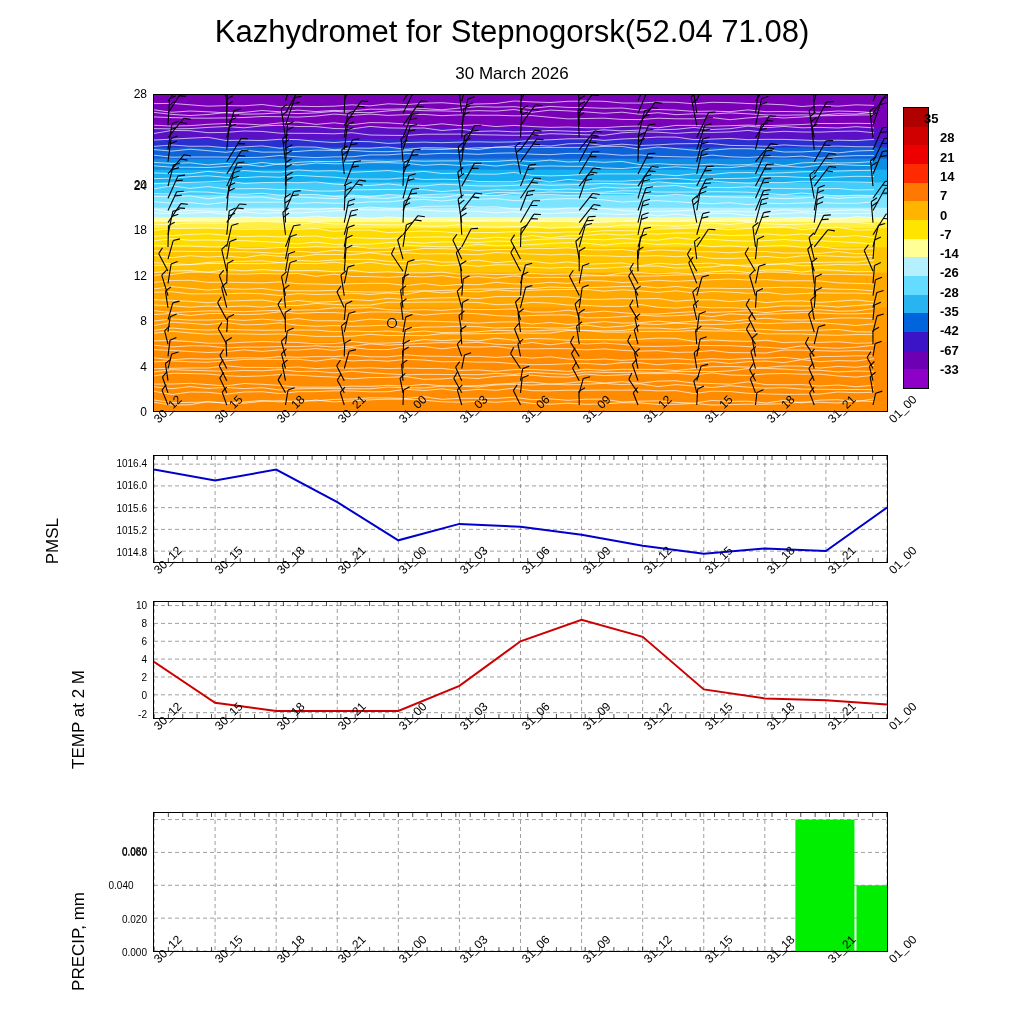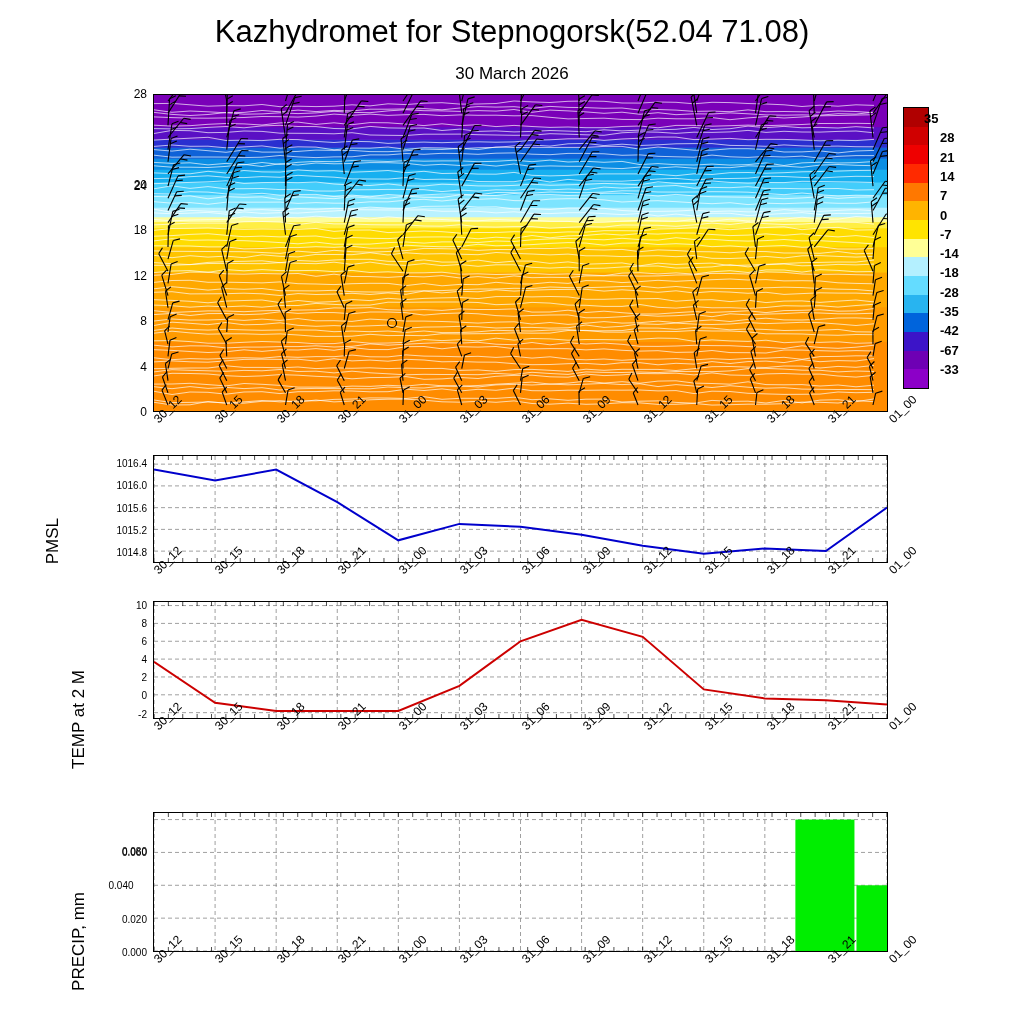--- a/index.html
+++ b/index.html
@@ -1011,21 +1011,21 @@
   </div>
 <div id="cbarlabs">
     <div class="cbar-lab" style="left: 924px; top: 118px;">35</div>
     <div class="cbar-lab" style="left: 940px; top: 137.3px;">28</div>
     <div class="cbar-lab" style="left: 940px; top: 156.6px;">21</div>
     <div class="cbar-lab" style="left: 940px; top: 175.9px;">14</div>
     <div class="cbar-lab" style="left: 940px; top: 195.2px;">7</div>
     <div class="cbar-lab" style="left: 940px; top: 214.5px;">0</div>
     <div class="cbar-lab" style="left: 940px; top: 233.8px;">-7</div>
     <div class="cbar-lab" style="left: 940px; top: 253.1px;">-14</div>
-    <div class="cbar-lab" style="left: 940px; top: 272.4px;">-18</div>
+    <div class="cbar-lab" style="left: 940px; top: 272.4px;">-26</div>
     <div class="cbar-lab" style="left: 940px; top: 291.7px;">-28</div>
     <div class="cbar-lab" style="left: 940px; top: 311px;">-35</div>
     <div class="cbar-lab" style="left: 940px; top: 330.3px;">-42</div>
     <div class="cbar-lab" style="left: 940px; top: 349.6px;">-67</div>
     <div class="cbar-lab" style="left: 940px; top: 368.9px;">-33</div>
   </div>
 
 <div class="ylabel" style="left:40px;top:508px;transform:rotate(-90deg) translate(-50%,-50%);">PMSL</div>
 <div class="plotbox" id="p2" style="left:153px;top:455px;width:735px;height:108px;">
   <svg id="p2svg" width="733" height="106" viewBox="0 0 733 106" preserveAspectRatio="none">

